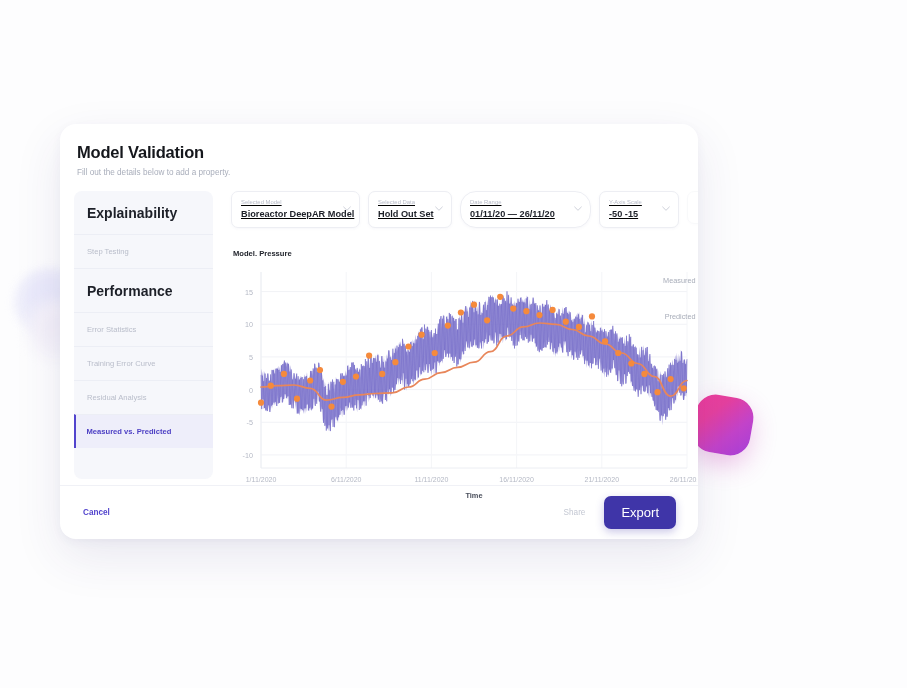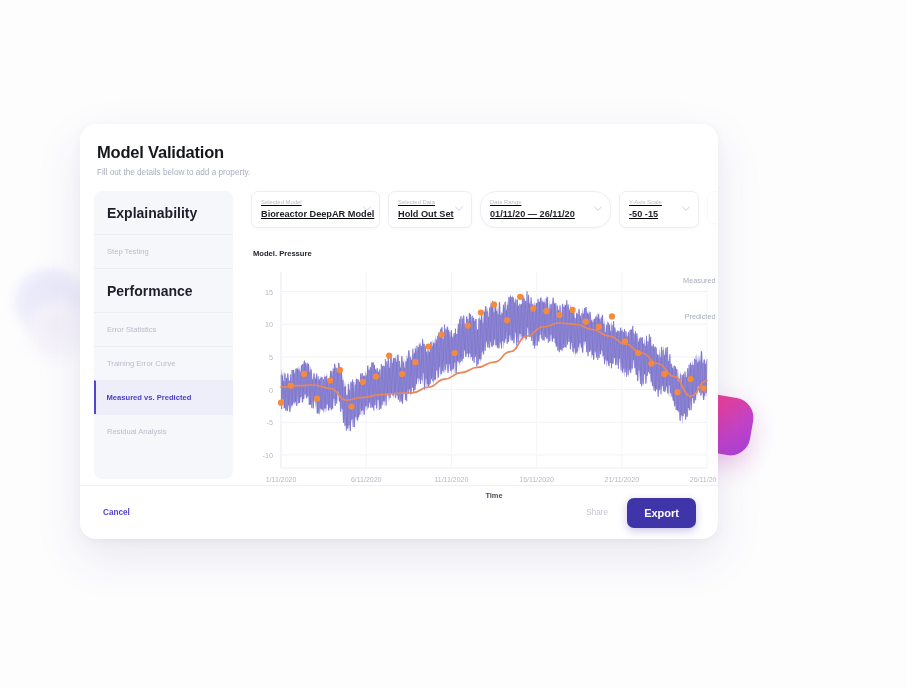--- a/index.html
+++ b/index.html
@@ -28,21 +28,21 @@
     position: absolute; left: 694px; top: 396px;
     width: 58px; height: 58px; border-radius: 20px;
     background: linear-gradient(135deg, #f0389b 0%, #e0479f 28%, #c council 50%, #a93fd6 100%);
     background: linear-gradient(132deg, #ef3c9d 0%, #e5409e 30%, #c243c9 65%, #a53fd8 100%);
     transform: rotate(10deg);
     box-shadow: 0 10px 26px rgba(200,60,180,.30);
   }
 
   
   .card {
-    position: absolute; left: 80px; top: 124px;
+    position: absolute; left: 60px; top: 124px;
     width: 638px; height: 415px;
     background: #ffffff; border-radius: 16px;
     box-shadow: 0 18px 48px rgba(60,50,120,.10), 0 3px 10px rgba(60,50,120,.05);
     overflow: hidden;
   }
 
   .card-head { padding: 19px 0 0 17px; }
   .title {
     font-size: 16.5px; font-weight: bold; color: #15171c;
     letter-spacing: -.2px;
@@ -116,21 +116,21 @@
 
   .footer {
     position: absolute; left: 0; bottom: 0; width: 100%;
     height: 54px; border-top: 1px solid #f0f1f6;
     display: flex; align-items: center; padding: 0 22px 0 23px;
   }
   .cancel { font-size: 8.2px; font-weight: bold; color: #5244cd; cursor: pointer; }
   .footer-right { margin-left: auto; display: flex; align-items: center; gap: 19px; }
   .share { font-size: 8.2px; color: #c3c7d2; cursor: pointer; }
   .export {
-    background: #3f35a8; color: #fff; font-size: 11px; font-weight: bold;
+    background: #3f35a8; color: #fff; font-size: 13px; font-weight: normal;
     border: none; border-radius: 7px; padding: 9px 17px; cursor: pointer;
     box-shadow: 0 3px 9px rgba(63,53,168,.28);
   }
   text { font-family: "Liberation Sans", sans-serif; }
 </style>
 </head>
 <body>
 
 <div id="root">
 
@@ -146,22 +146,22 @@
     </div>
 
     <div class="body">
 
       <div class="sidebar">
           <div class="nav-group">Explainability</div>
           <div class="nav-item">Step Testing</div>
           <div class="nav-group bordered">Performance</div>
           <div class="nav-item">Error Statistics</div>
           <div class="nav-item">Training Error Curve</div>
+          <div class="nav-item">Residual Analysis</div>
           <div class="nav-item active">Measured vs. Predicted</div>
-          <div class="nav-item">Residual Analysis</div>
         </div>
 
       <div class="pane">
 
         <div class="filters">
             <div class="filter w1">
               <div class="f-label">Selected Model</div>
               <div class="f-value">Bioreactor DeepAR Model</div>
               <span class="chev">
                 <svg viewBox="0 0 12 8">

